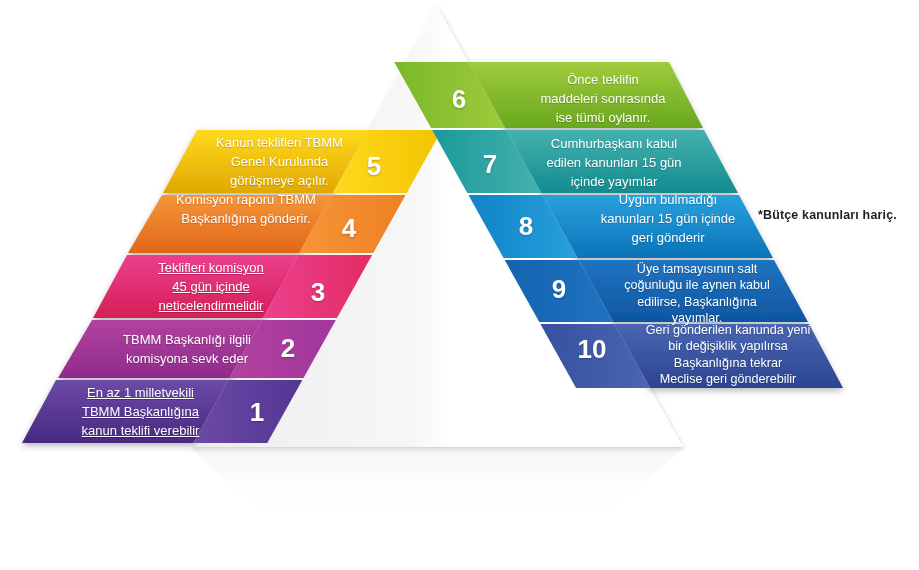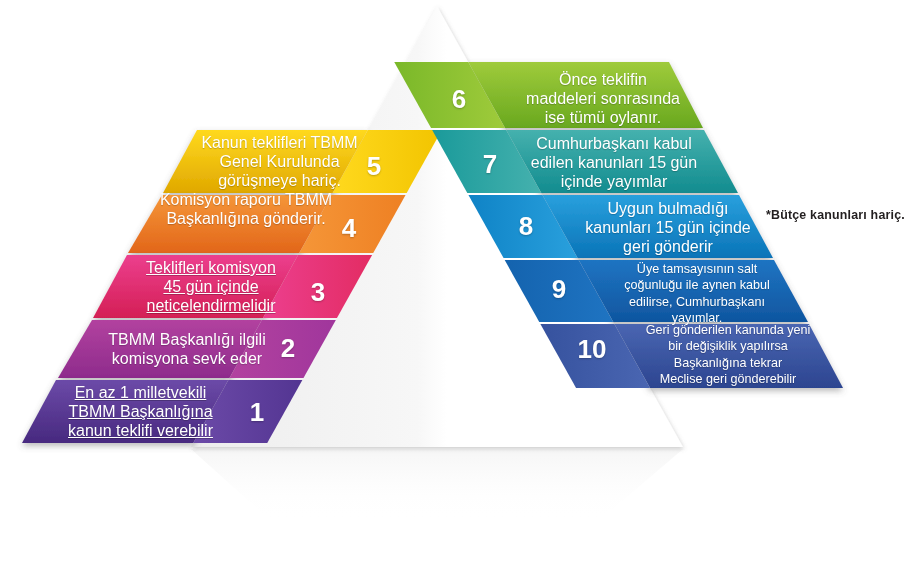--- a/index.html
+++ b/index.html
@@ -10,21 +10,21 @@
     font-family:"Liberation Sans","DejaVu Sans",sans-serif;
     overflow:hidden;
     position:relative;
   }
   #stage{position:absolute;left:0;top:0;width:919px;height:570px;}
   #svgroot{position:absolute;left:0;top:0;width:919px;height:570px;}
 
   .bandtext{
     position:absolute;
     color:#ffffff;
-    font-size:16px;
+    font-size:13px;
     line-height:19px;
     text-align:center;
     font-weight:400;
     text-shadow:0 1px 1px rgba(0,0,0,0.22);
     pointer-events:none;
     white-space:pre-line;
   }
   .bandtext.small{
     font-size:12.6px;
     line-height:16.3px;
@@ -39,21 +39,20 @@
     pointer-events:none;
   }
   .footnote{
     position:absolute;
     left:758px;top:208px;
     font-size:12.4px;
     color:#231f20;
     font-weight:600;
     letter-spacing:.2px;
     white-space:nowrap;
-    margin-left:8px;
   }
 </style>
 </head>
 <body>
 
 <div id="stage">
 
   <svg id="svgroot" viewBox="0 0 919 570">
     <defs>
       <linearGradient id="gWhitePyr" x1="0" y1="0" x2="1" y2="0">
@@ -185,21 +184,21 @@
         <polygon points="578.6870748299319,260 774,260 808,322 613.2721088435374,322" fill="url(#rw3)" filter="url(#fShadow)"></polygon>
         <polygon points="504.68707482993193,260 578.6870748299319,260 613.2721088435374,322 539.2721088435374,322" fill="url(#rc3)"></polygon>
         <polygon points="614.3877551020408,324 809,324 843,388 650.0884353741496,388" fill="url(#rw4)" filter="url(#fShadow)"></polygon>
         <polygon points="540.3877551020408,324 614.3877551020408,324 650.0884353741496,388 576.0884353741496,388" fill="url(#rc4)"></polygon>
       </g>
   </svg>
 
   <div id="left-labels">
       <div class="bandtext" style="left: 182px; top: 133px; width: 195px;">Kanun teklifleri TBMM
 Genel Kurulunda
-görüşmeye hariç.</div>
+görüşmeye açılır.</div>
       <div class="bandnum" style="left: 352px; top: 151px; width: 44px;">5</div>
       <div class="bandtext" style="left: 148px; top: 190px; width: 196px;">Komisyon raporu TBMM
 Başkanlığına gönderir.</div>
       <div class="bandnum" style="left: 327px; top: 213px; width: 44px;">4</div>
       <div class="bandtext" style="left: 113px; top: 258px; width: 196px; text-decoration: underline;">Teklifleri komisyon
 45 gün içinde
 neticelendirmelidir</div>
       <div class="bandnum" style="left: 296px; top: 277px; width: 44px;">3</div>
       <div class="bandtext" style="left: 89px; top: 330px; width: 196px;">TBMM Başkanlığı ilgili
 komisyona sevk eder</div>
@@ -212,27 +211,27 @@
 
   <div id="right-labels">
       <div class="bandtext" style="left: 503px; top: 70px; width: 200px;">Önce teklifin
 maddeleri sonrasında
 ise tümü oylanır.</div>
       <div class="bandnum" style="left: 433px; top: 84px; width: 52px;">6</div>
       <div class="bandtext" style="left: 513px; top: 134px; width: 202px;">Cumhurbaşkanı kabul
 edilen kanunları 15 gün
 içinde yayımlar</div>
       <div class="bandnum" style="left: 464px; top: 149px; width: 52px;">7</div>
-      <div class="bandtext" style="left: 566px; top: 199px; width: 204px;">Uygun bulmadığı
+      <div class="bandtext" style="left: 566px; top: 190px; width: 204px;">Uygun bulmadığı
 kanunları 15 gün içinde
 geri gönderir</div>
       <div class="bandnum" style="left: 500px; top: 211px; width: 52px;">8</div>
       <div class="bandtext small" style="left: 593px; top: 261px; width: 208px;">Üye tamsayısının salt
 çoğunluğu  ile aynen kabul
-edilirse, Cumhurbaşkanı
+edilirse, Başkanlığına
 yayımlar.</div>
       <div class="bandnum" style="left: 533px; top: 274px; width: 52px;">9</div>
       <div class="bandtext small" style="left: 622px; top: 322px; width: 212px;">Geri gönderilen kanunda  yeni
 bir değişiklik yapılırsa
 Başkanlığına  tekrar
 Meclise geri gönderebilir</div>
       <div class="bandnum" style="left: 566px; top: 334px; width: 52px;">10</div>
     </div>
 
   <div class="footnote">*Bütçe kanunları hariç.</div>

